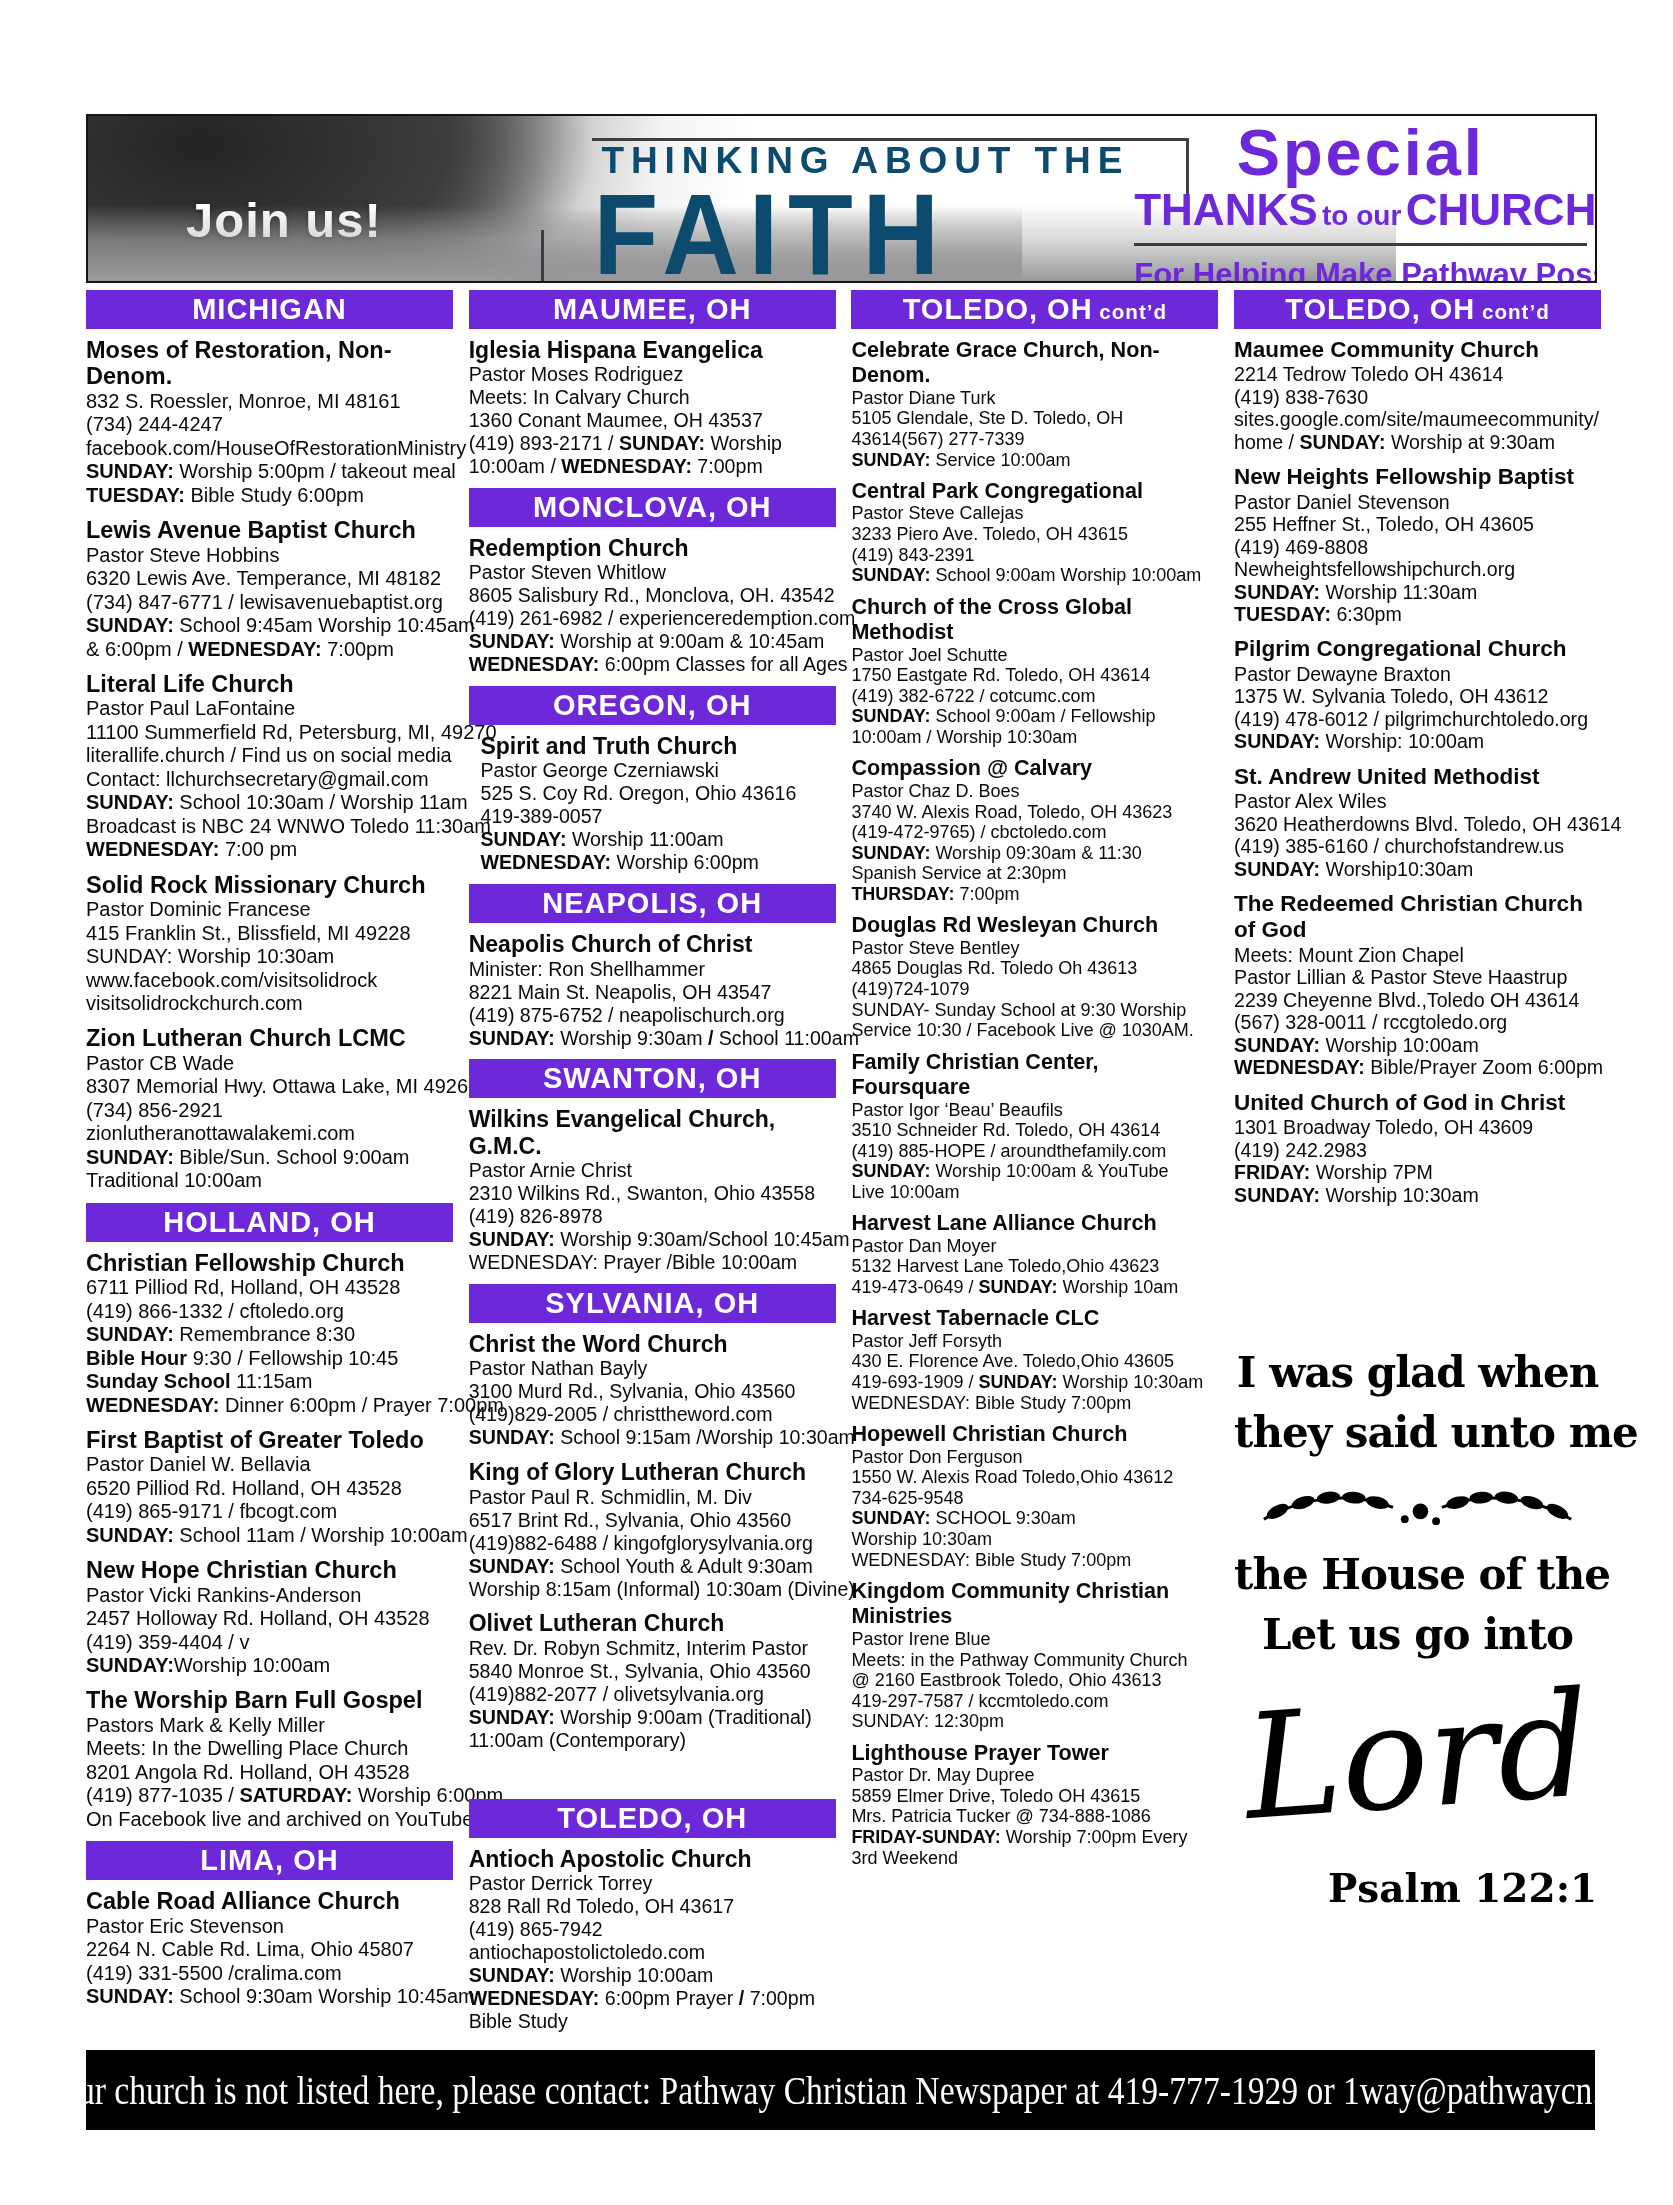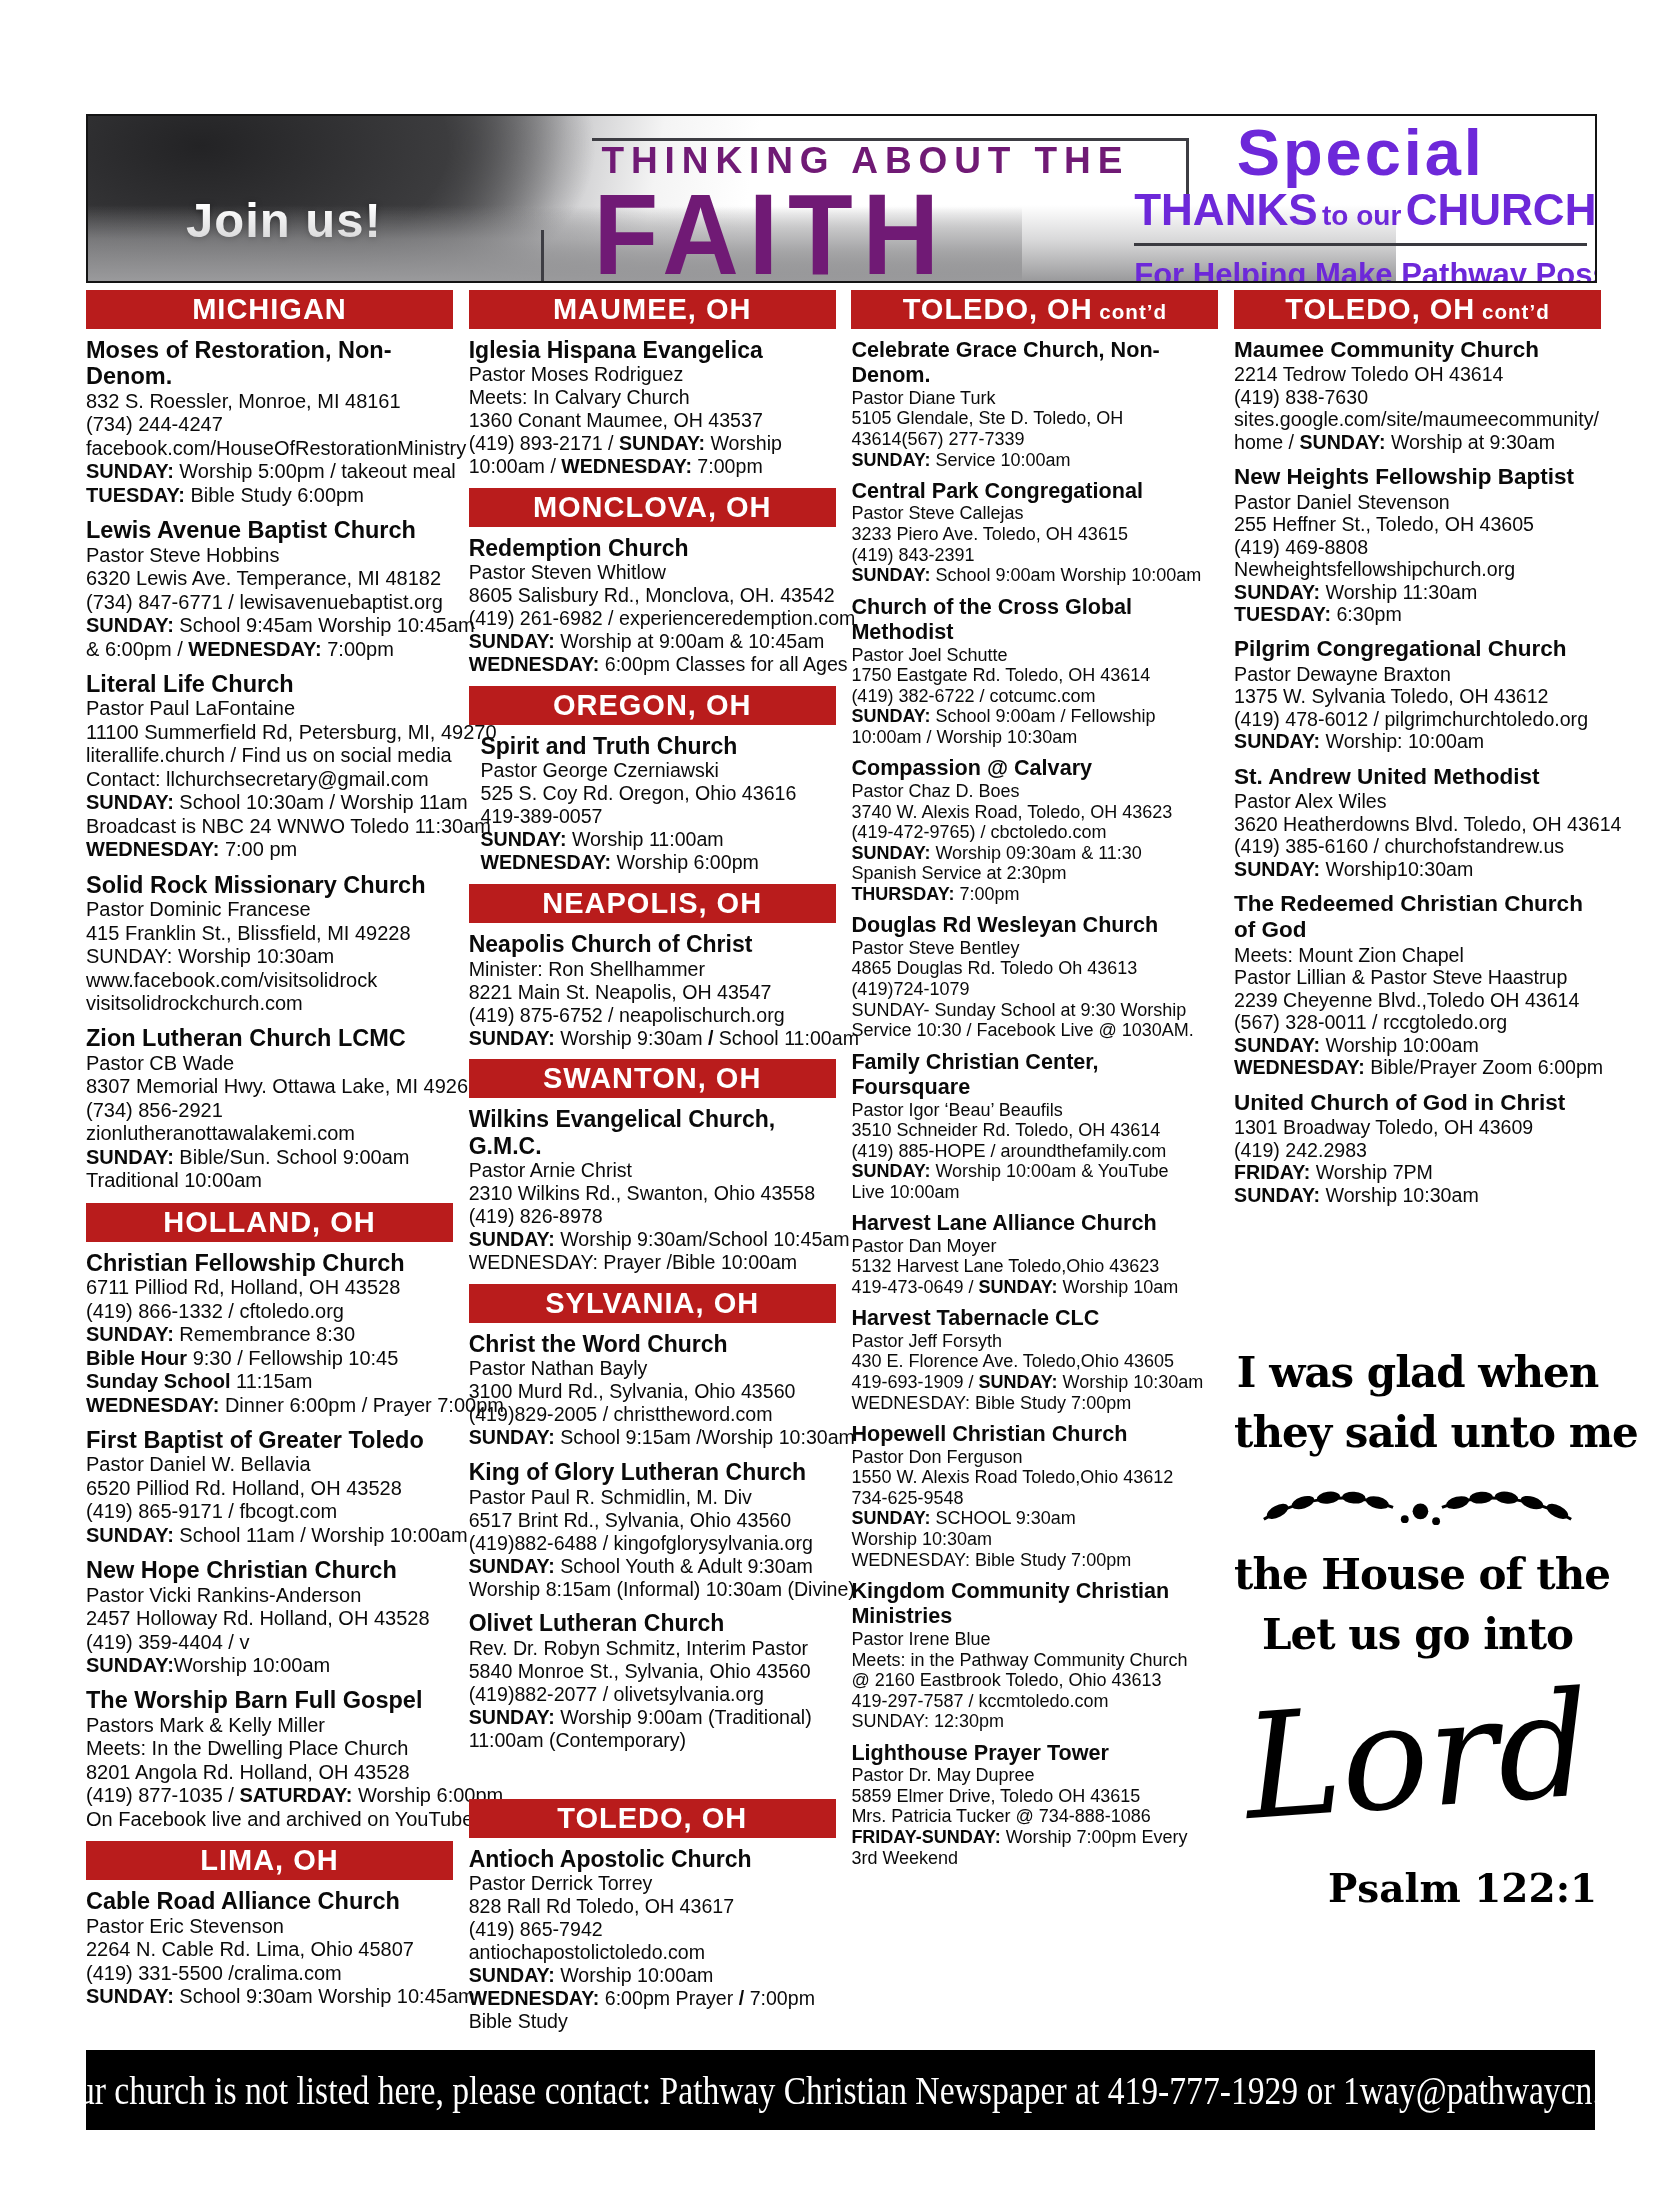--- a/index.html
+++ b/index.html
@@ -14,37 +14,37 @@
   .banner{position:absolute;left:86px;top:114px;width:1507px;height:165px;border:2.9px solid #141414;background:#fff;overflow:hidden;}
   .banner-photo{position:absolute;left:0;top:0;width:62%;height:100%;
     background:
       linear-gradient(to bottom, rgba(0,0,0,0) 55%, rgba(70,70,72,.85) 100%),
       radial-gradient(ellipse 549px 294px at 12% 18%, #232325 0%, #3c3c3e 45%, rgba(60,60,62,0) 72%),
       linear-gradient(100deg,#2a2a2c 0%,#48484a 26%,#7d7d7f 40%,#c9c9cb 50%,#f4f4f4 60%,#ffffff 70%);}
   .banner-photo::after{content:"";position:absolute;right:-40%;bottom:0;width:140%;height:46%;
       background:linear-gradient(to top,#9a9a9c 0%,rgba(180,180,182,.5) 55%,rgba(255,255,255,0) 100%);}
   .join{position:absolute;left:98px;bottom:33px;color:#fff;font-size:49px;font-weight:bold;letter-spacing:1px;
         text-shadow:0 2px 5.9px rgba(0,0,0,.55);}
-  .logo{position:absolute;left:488px;top:23.5px;width:588px;color:#701a75;z-index:2;}
+  .logo{position:absolute;left:488px;top:23.5px;width:588px;color:#0c4a6e;z-index:2;}
   .logo::before{content:"";position:absolute;left:15.7px;top:-2px;width:594px;height:82px;
       border-top:3.9px solid #3d3d43;border-right:3.9px solid #3d3d43;}
   .logo::after{content:"";position:absolute;left:-35px;top:90px;width:647px;height:63px;
       border-left:3.9px solid #3d3d43;border-bottom:3.9px solid #3d3d43;}
   .logo-top{font-size:37px;font-weight:bold;letter-spacing:6.9px;padding-left:25.5px;white-space:nowrap;}
   .logo-word{font-size:106px;font-weight:800;letter-spacing:9.8px;line-height:.92;padding-left:17.6px;transform:scaleY(1.08);transform-origin:top left;white-space:nowrap;}
   .special{position:absolute;right:7.8px;top:3.9px;width:453px;text-align:center;color:#6d28d9;z-index:3;background:transparent;}
   .special-title{font-size:65px;font-weight:bold;line-height:1.0;letter-spacing:2.9px;}
   .thanks{font-weight:bold;border-bottom:3.9px solid #3a3a40;padding-bottom:7.8px;margin-top:0;white-space:nowrap;}
   .thanks .big{font-size:44px;}
   .thanks .sm{font-size:28px;}
   .special-sub{font-size:31px;font-weight:bold;margin-top:11.8px;white-space:nowrap;}
   
   .columns{position:absolute;left:86px;top:290px;width:1513px;display:flex;gap:15.7px;align-items:flex-start;}
   .col{width:367px;flex:0 0 367px;}
-  .bar{background:#b91c1c;color:#fff;font-weight:bold;text-align:center;font-size:29px;height:39px;line-height:39px;
+  .bar{background:#6d28d9;color:#fff;font-weight:bold;text-align:center;font-size:29px;height:39px;line-height:39px;
        margin-bottom:7.8px;letter-spacing:1px;white-space:nowrap;}
   .bar-small{font-size:20.6px;}
   .church{margin-bottom:var(--gap);}
   .cname{font-weight:bold;font-size:var(--nfs);line-height:var(--nlh);}
   .cline{font-size:var(--fs);line-height:var(--lh);white-space:nowrap;}
   .b{font-weight:bold;}
   .c1{--fs:20px;--lh:23.5px;--nfs:23.5px;--nlh:26.5px;--gap:9.8px;}
   .c2{--fs:19.6px;--lh:23px;--nfs:23px;--nlh:26.5px;--gap:9.8px;}
   .c3{--fs:18px;--lh:20.6px;--nfs:21.6px;--nlh:25.5px;--gap:7.8px;}
   .c4{--fs:19.6px;--lh:22.5px;--nfs:22.5px;--nlh:26.5px;--gap:10.8px;}

